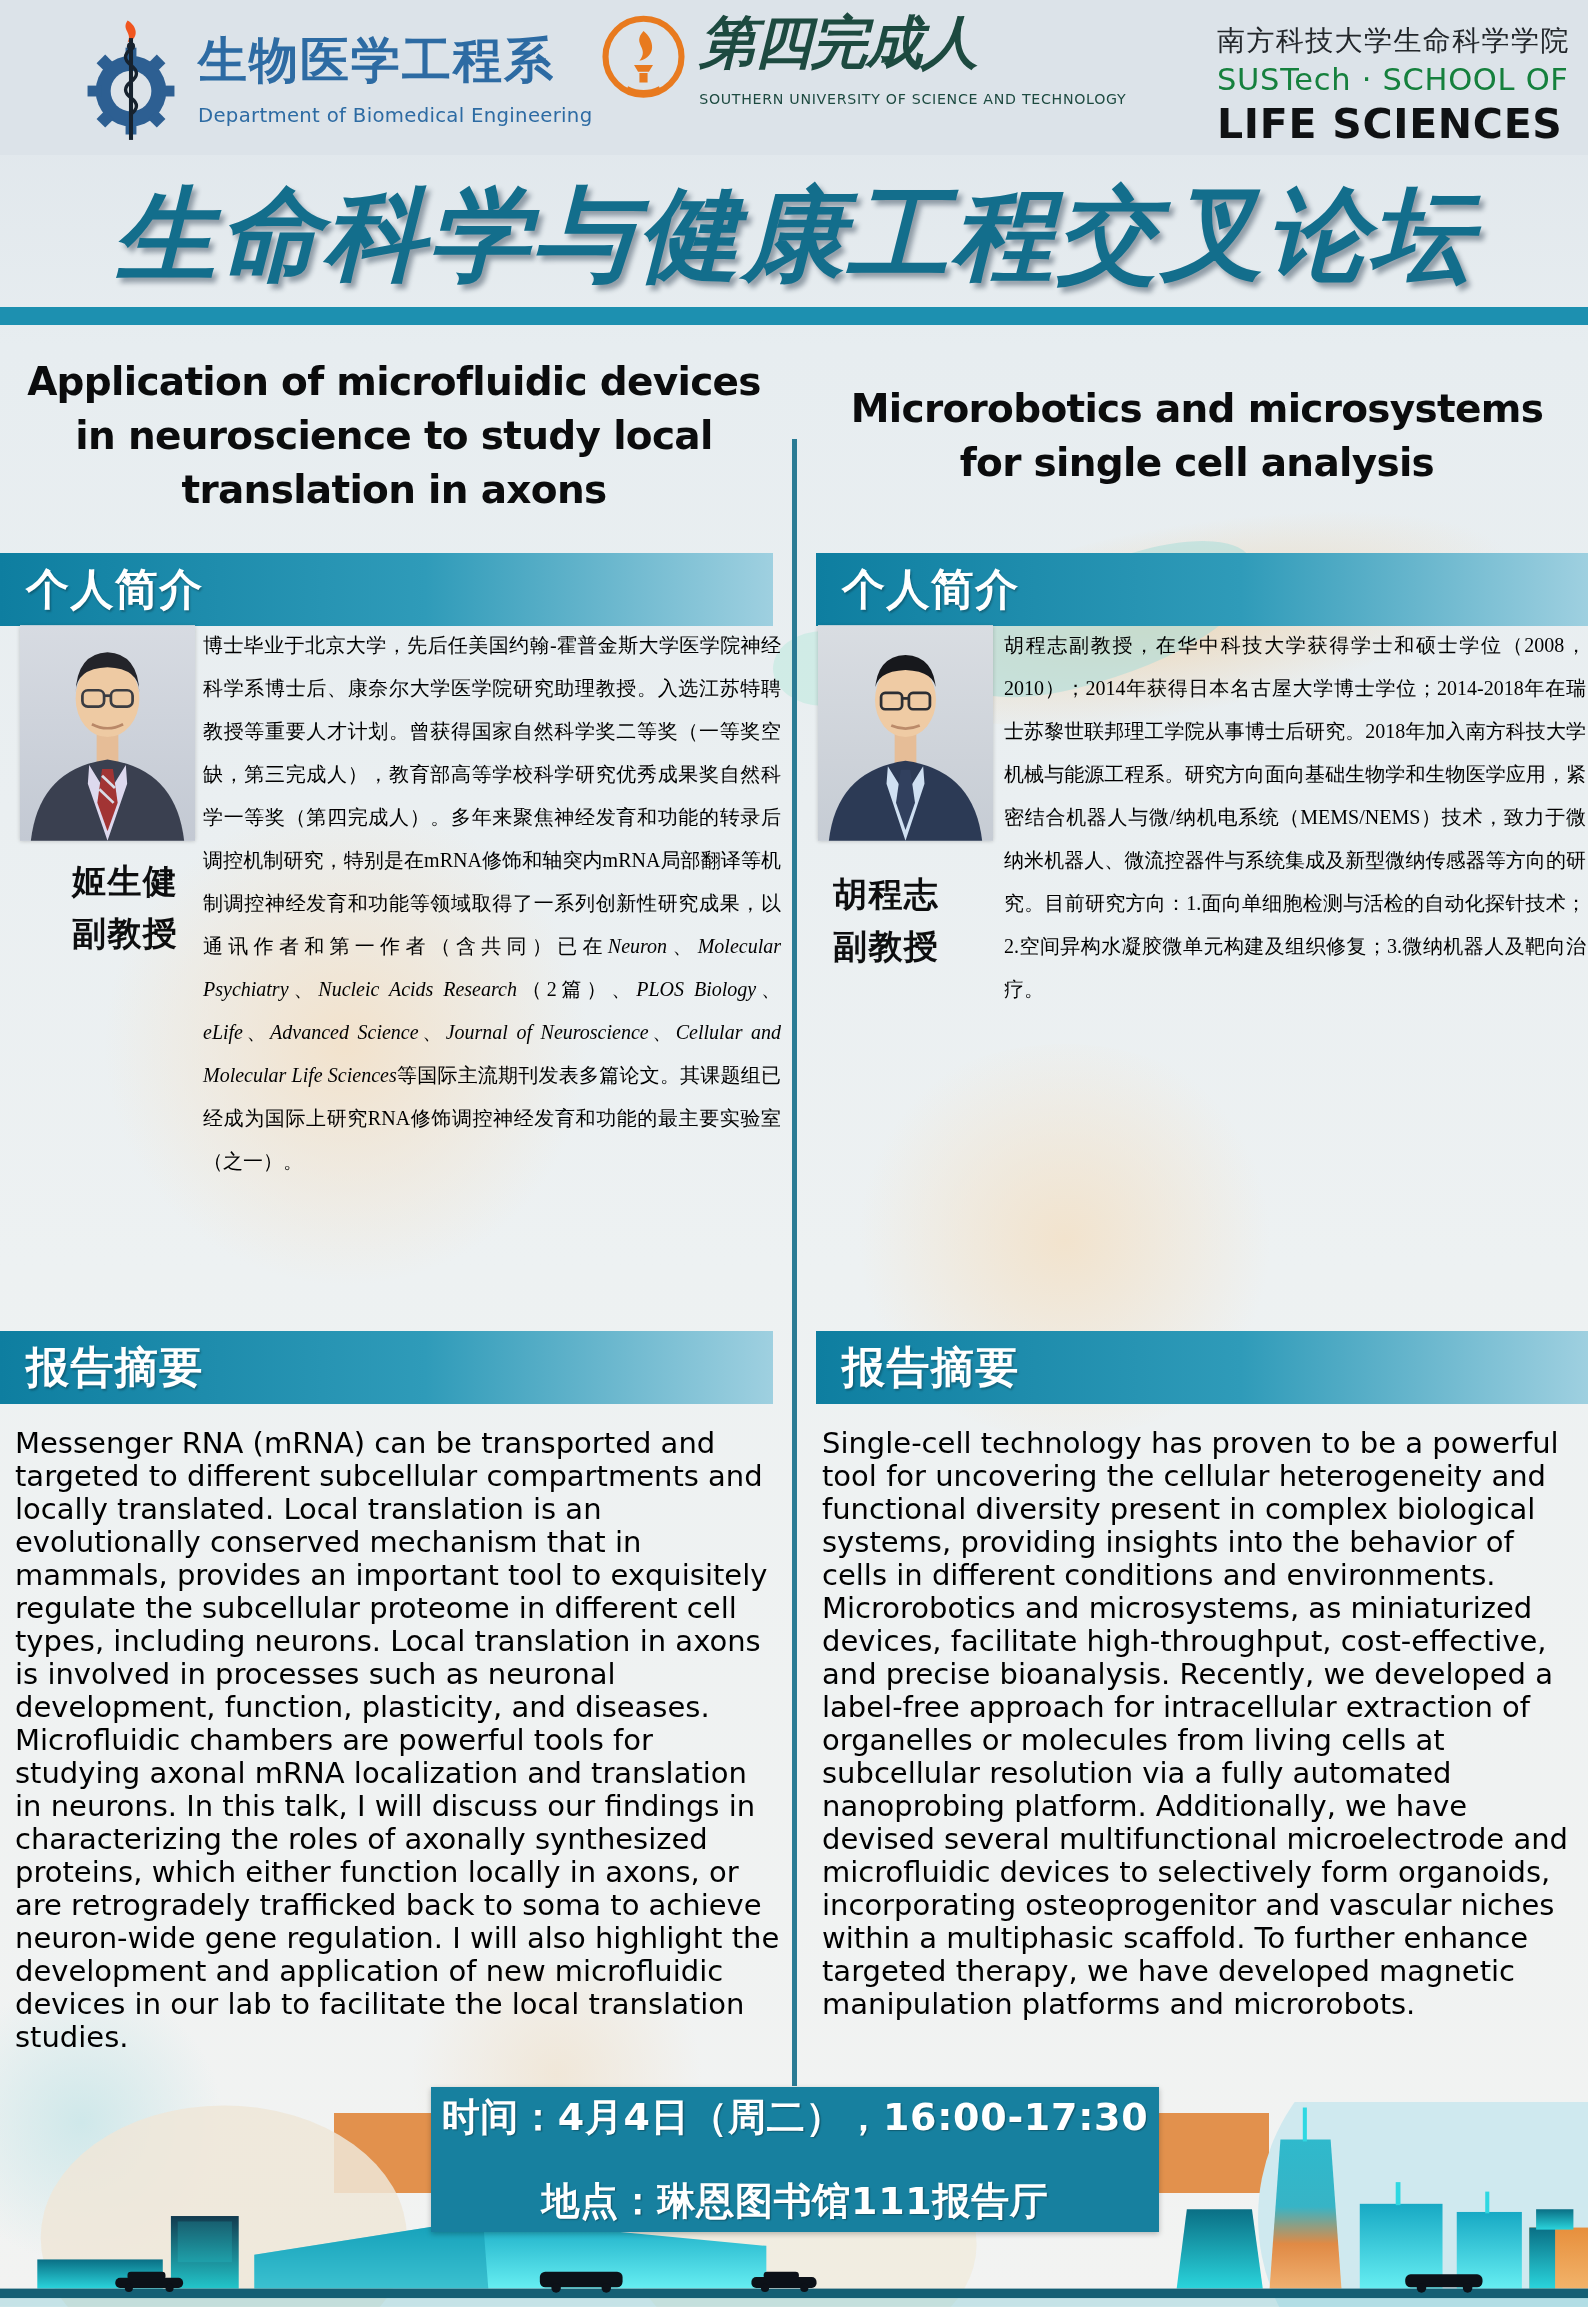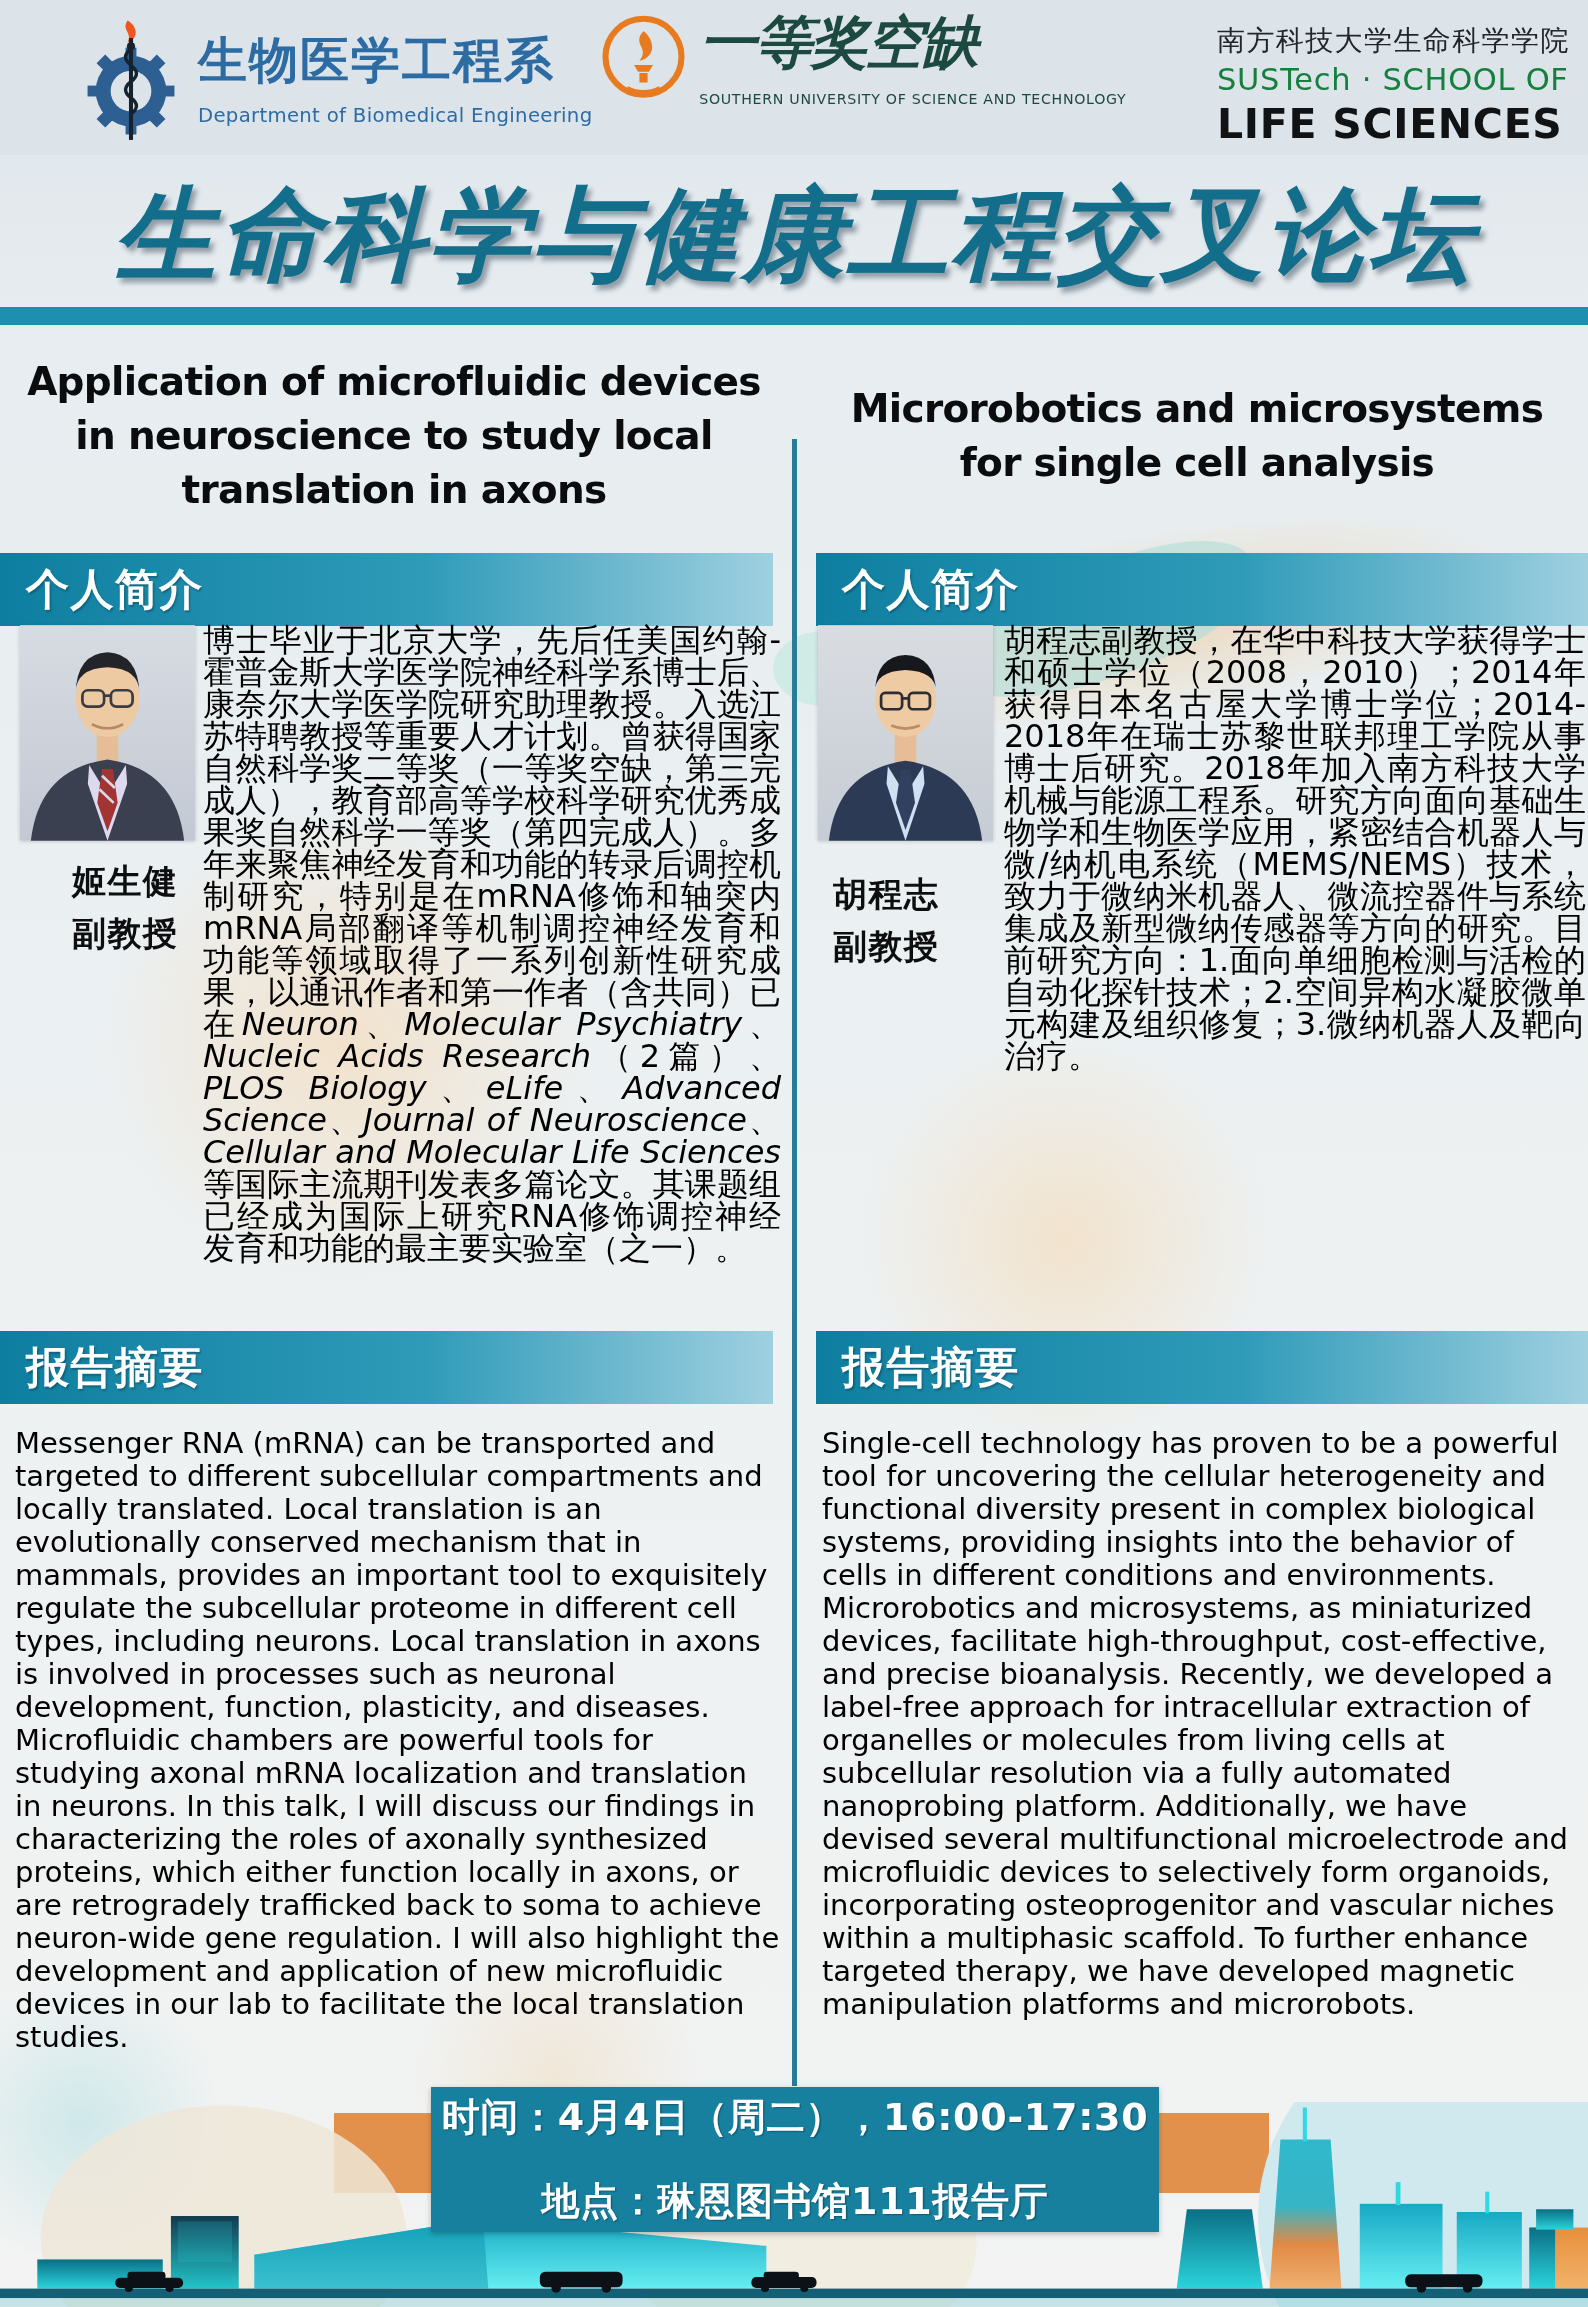--- a/index.html
+++ b/index.html
@@ -46,21 +46,21 @@
   #profile-bar-right{top:553px;left:816px;width:773px;}
   #abstract-bar-left{top:1331px;left:0;width:773px;}
   #abstract-bar-right{top:1331px;left:816px;width:773px;}
   
   .photo{width:175px;height:216px;z-index:2;box-shadow:0 1.4px 4.1px rgba(0,0,0,.2);}
   #photo-left{left:20.3px;top:625px;}
   #photo-right{left:818px;top:625px;}
   .speaker-name{z-index:2;font-weight:bold;font-size:34px;line-height:1.52;color:#0d0e0f;letter-spacing:1.4px;}
   #name-left{left:35px;top:856px;margin-left:37px;}
   #name-right{left:833px;top:869px;}
-  .bio{z-index:2;font-size:32px;line-height:32px;color:#000;text-align:justify;}
+  .bio{z-index:2;font-size:20px;line-height:43px;color:#000;text-align:justify;font-family:Liberation Serif, serif;}
   .bio .it{font-style:italic;}
   #bio-left{left:203px;top:624px;width:578px;}
   #bio-right{left:1004px;top:624px;width:582px;}
   
   .abstract{z-index:2;font-size:29px;line-height:33px;color:#000;}
   #abstract-left{left:15px;top:1427px;width:766px;}
   #abstract-right{left:822px;top:1427px;width:761px;}
   
   .orange-block{background:#e2914d;z-index:2;}
   #orange-left{left:334px;top:2113px;width:102px;height:80px;}
@@ -111,21 +111,21 @@
       <div id="bme-en">Department of Biomedical Engineering</div>
     </div>
     <div id="sustech-group" class="abs">
       <svg width="87" height="95" viewBox="0 0 128 140">
         <circle cx="64" cy="66" r="56" fill="none" stroke="#e87a1f" stroke-width="9"></circle>
         <path d="M64,28 C46,48 74,52 58,72 C84,66 80,40 64,28 Z" fill="#e87a1f"></path>
         <path d="M50,78 h28 l-6,10 h-16 Z M58,90 h12 v14 h-12 Z" fill="#e87a1f"></path>
         <path d="M40,112 q24,12 48,0" stroke="#e87a1f" stroke-width="6" fill="none"></path>
       </svg>
       <div>
-        <div id="sustech-calli">一等奖空缺</div>
+        <div id="sustech-calli">第四完成人</div>
         <div id="sustech-en">SOUTHERN UNIVERSITY OF SCIENCE AND TECHNOLOGY</div>
       </div>
     </div>
     <div id="school-group" class="abs">
       <div id="school-cn">南方科技大学生命科学学院</div>
       <div id="school-l1">SUSTech · SCHOOL OF</div>
       <div id="school-l2">LIFE SCIENCES</div>
     </div>
   </div>
 

